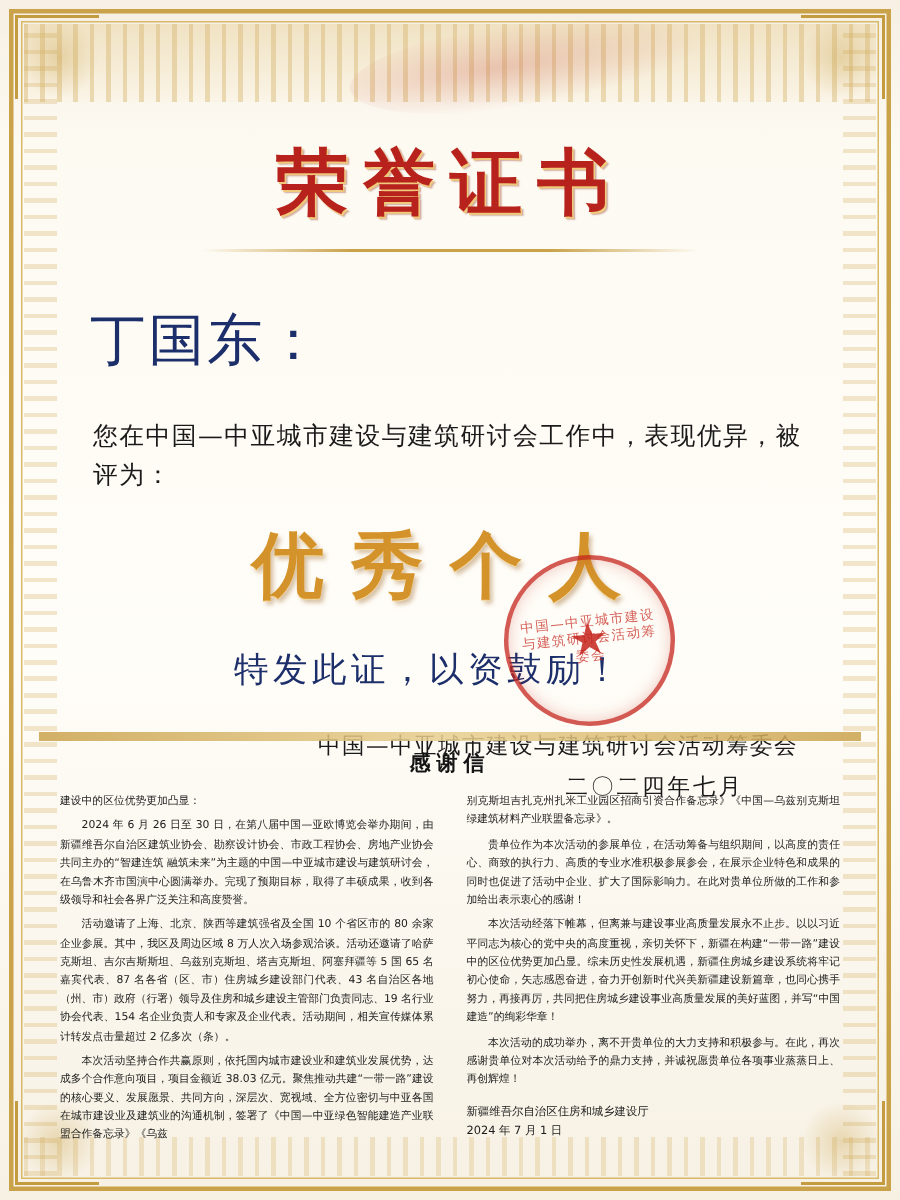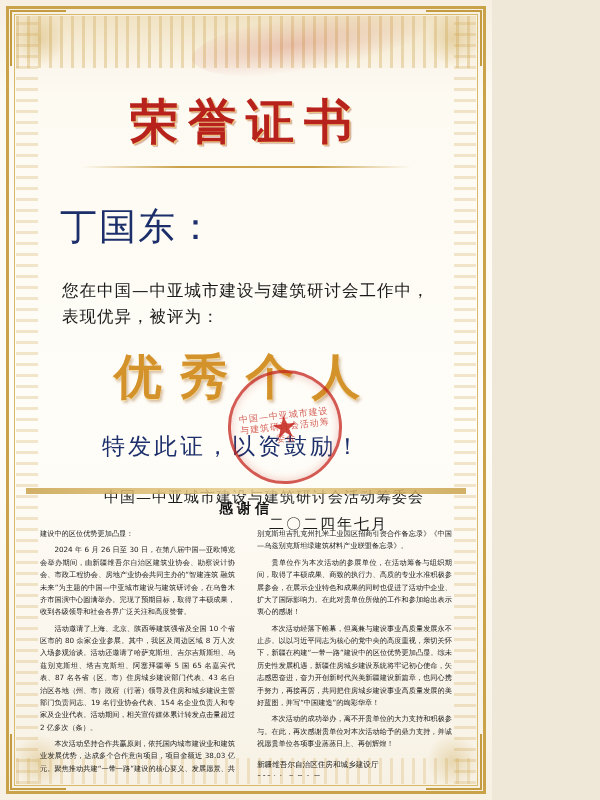--- a/index.html
+++ b/index.html
@@ -8,21 +8,21 @@
   }
   body {
     width: 600px;
     height: 800px;
     background: #efe7d8;
     font-family: "DejaVu Sans", sans-serif;
     overflow: hidden;
   }
   .page {
     position: relative;
-    width: 492px;
+    width: 600px;
     height: 800px;
     background:
       linear-gradient(180deg, #f6efe2 0%, #fdfaf2 12%, #fffdf8 55%, #f7f1e4 100%);
     box-sizing: border-box;
   }
 
   
   .outer-border {
     position: absolute;
     left: 6px; top: 6px; right: 6px; bottom: 6px;
@@ -298,21 +298,21 @@
 
     <div class="letter-cols">
       <div class="col">
         <p>建设中的区位优势更加凸显：</p>
         <p class="indent">2024 年 6 月 26 日至 30 日，在第八届中国—亚欧博览会举办期间，由新疆维吾尔自治区建筑业协会、勘察设计协会、市政工程协会、房地产业协会共同主办的“智建连筑 融筑未来”为主题的中国—中亚城市建设与建筑研讨会，在乌鲁木齐市国演中心圆满举办。完现了预期目标，取得了丰硕成果，收到各级领导和社会各界广泛关注和高度赞誉。</p>
         <p class="indent">活动邀请了上海、北京、陕西等建筑强省及全国 10 个省区市的 80 余家企业参展。其中，我区及周边区域 8 万人次入场参观洽谈。活动还邀请了哈萨克斯坦、吉尔吉斯斯坦、乌兹别克斯坦、塔吉克斯坦、阿塞拜疆等 5 国 65 名嘉宾代表、87 名各省（区、市）住房城乡建设部门代表、43 名自治区各地（州、市）政府（行署）领导及住房和城乡建设主管部门负责同志、19 名行业协会代表、154 名企业负责人和专家及企业代表。活动期间，相关宣传媒体累计转发点击量超过 2 亿多次（条）。</p>
         <p class="indent">本次活动坚持合作共赢原则，依托国内城市建设业和建筑业发展优势，达成多个合作意向项目，项目金额近 38.03 亿元。聚焦推动共建“一带一路”建设的核心要义、发展愿景、共同方向，深层次、宽视域、全方位密切与中亚各国在城市建设业及建筑业的沟通机制，签署了《中国—中亚绿色智能建造产业联盟合作备忘录》《乌兹</p>
       </div>
       <div class="col">
         <p>别克斯坦吉扎克州扎米工业园区招商引资合作备忘录》《中国—乌兹别克斯坦绿建筑材料产业联盟备忘录》。</p>
-        <p class="indent">贵单位作为本次活动的参展单位，在活动筹备与组织期间，取得了丰硕成果、商致的执行力、高质的专业水准积极参展参会，在展示企业特色和成果的同时也促进了活动中企业、扩大了国际影响力。在此对贵单位所做的工作和参加给出表示衷心的感谢！</p>
+        <p class="indent">贵单位作为本次活动的参展单位，在活动筹备与组织期间，以高度的责任心、商致的执行力、高质的专业水准积极参展参会，在展示企业特色和成果的同时也促进了活动中企业、扩大了国际影响力。在此对贵单位所做的工作和参加给出表示衷心的感谢！</p>
         <p class="indent">本次活动经落下帷幕，但离兼与建设事业高质量发展永不止步。以以习近平同志为核心的党中央的高度重视，亲切关怀下，新疆在构建“一带一路”建设中的区位优势更加凸显。综未历史性发展机遇，新疆住房城乡建设系统将牢记初心使命，矢志感恩奋进，奋力开创新时代兴美新疆建设新篇章，也同心携手努力，再接再厉，共同把住房城乡建设事业高质量发展的美好蓝图，并写“中国建造”的绚彩华章！</p>
         <p class="indent">本次活动的成功举办，离不开贵单位的大力支持和积极参与。在此，再次感谢贵单位对本次活动给予的鼎力支持，并诚祝愿贵单位各项事业蒸蒸日上、再创辉煌！</p>
         <div class="sign-block">
           <div>新疆维吾尔自治区住房和城乡建设厅</div>
           <div>2024 年 7 月 1 日</div>
         </div>
       </div>
     </div>
   </div>
 

